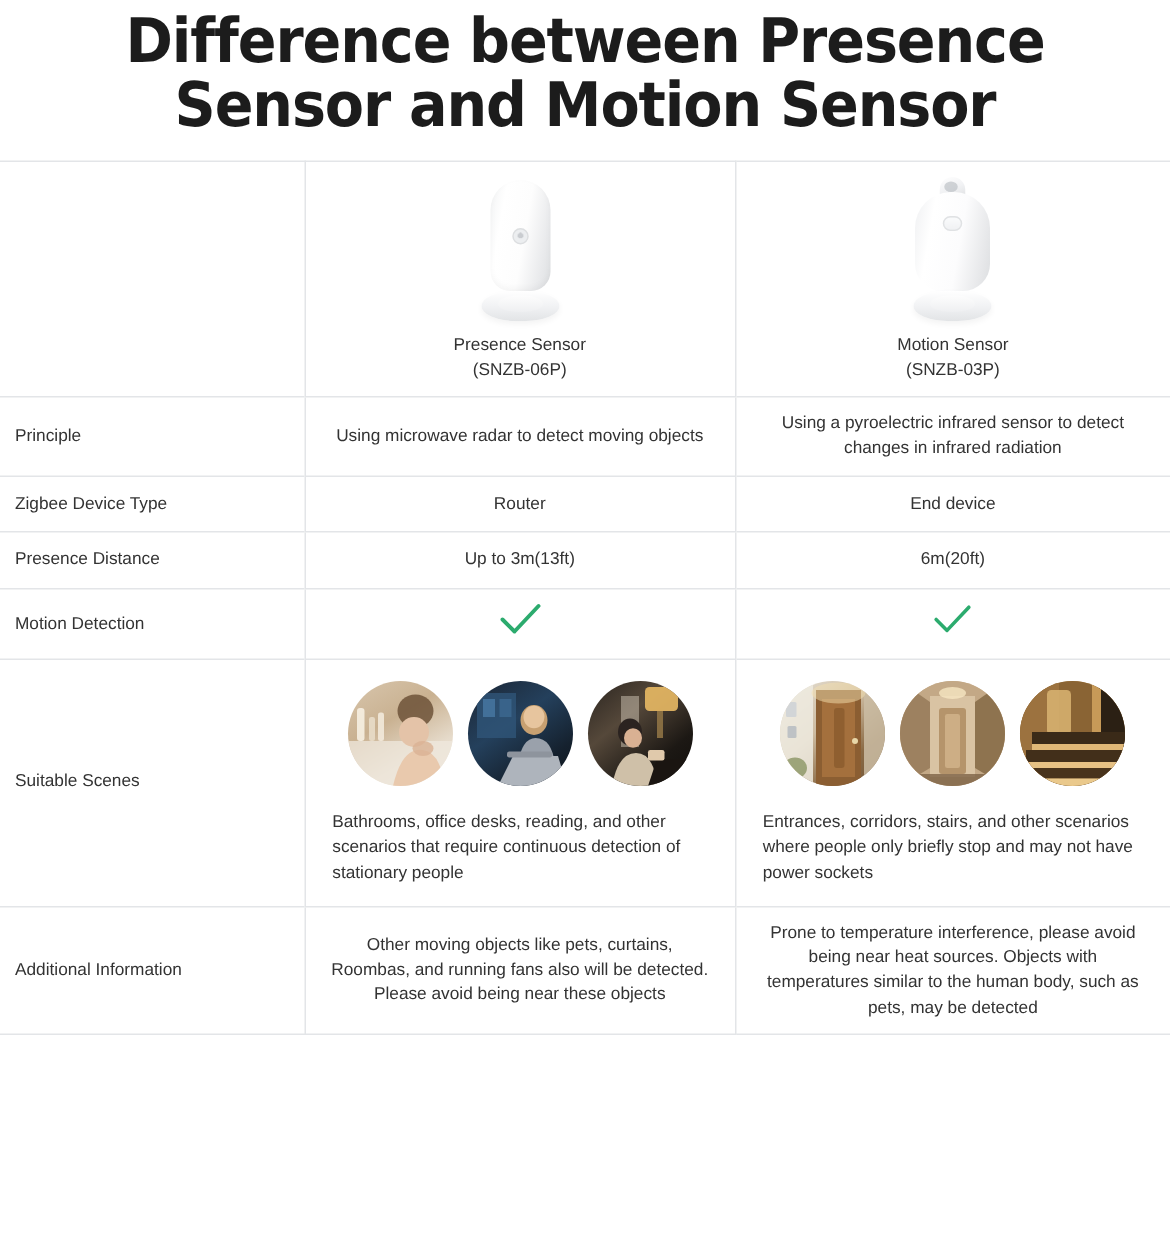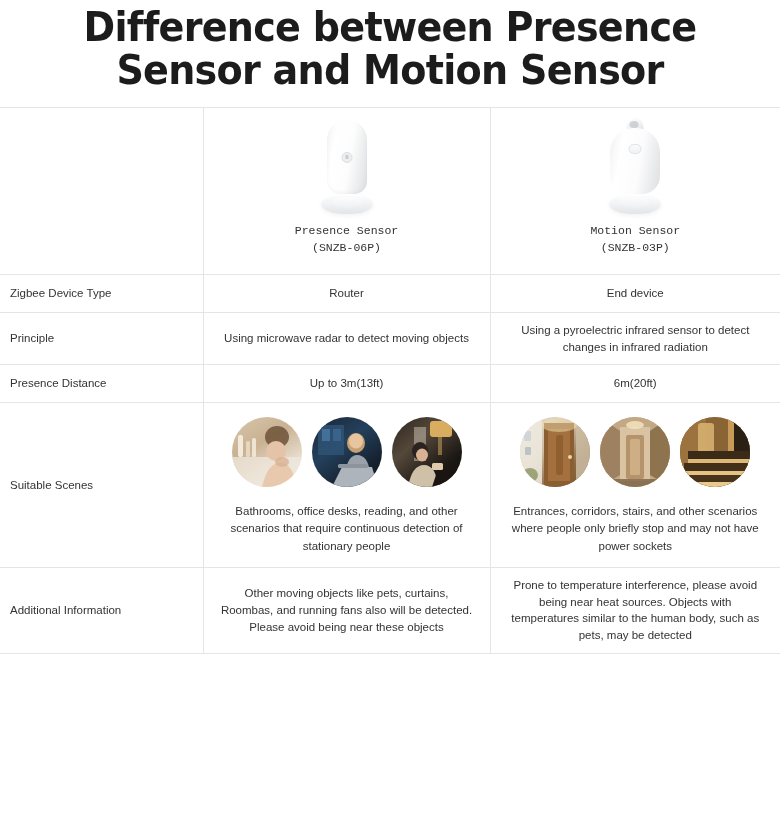--- a/index.html
+++ b/index.html
@@ -65,25 +65,24 @@
   .cell-val {
     padding: 9px 16px;
     text-align: center;
   }
 
   
   .hrow td { border-top: 1px solid #e3e5e8; }
   .hrow td.cell-label { border-right: 1px solid #e3e5e8; }
 
   .prodcell {
-    padding: 8px 10px 18px;
+    padding: 8px 10px 8px;
     text-align: center;
     height: 142px;
     vertical-align: bottom;
-    font-family: Liberation Mono, monospace;
   }
 
   .prodwrap {
     display: flex;
     flex-direction: column;
     align-items: center;
     justify-content: flex-end;
     height: 100%;
   }
 
@@ -184,21 +183,21 @@
     height: 10px;
     border-radius: 6px;
     border: 1px solid #e0e2e4;
     background: linear-gradient(180deg,#fafbfc,#f0f1f3);
   }
 
   
   .check { display: inline-block; line-height: 0; }
 
   
-  .scenes-cell { padding: 14px 12px 12px; text-align: center; vertical-align: top; }
+  .scenes-cell { padding: 14px 12px 12px; text-align: left; vertical-align: top; }
   .scene-strip {
     display: flex;
     justify-content: center;
     gap: 10px;
     margin-bottom: 16px;
   }
   .scene {
     width: 70px;
     height: 70px;
     border-radius: 50%;
@@ -266,38 +265,55 @@
             </div>
             <div class="prodname">
               <span>Motion Sensor</span><br>
               <span>(SNZB-03P)</span>
             </div>
           </div>
         </td>
       </tr>
 
       <tr>
+        <td class="cell-label">Principle</td>
+        <td class="cell-val">Using microwave radar to detect moving objects</td>
+        <td class="cell-val">Using a pyroelectric infrared sensor to detect changes in infrared radiation</td>
+      </tr>
+
+      <tr>
         <td class="cell-label">Zigbee Device Type</td>
         <td class="cell-val">Router</td>
         <td class="cell-val">End device</td>
-      </tr>
-
-      <tr>
-        <td class="cell-label">Principle</td>
-        <td class="cell-val">Using microwave radar to detect moving objects</td>
-        <td class="cell-val">Using a pyroelectric infrared sensor to detect changes in infrared radiation</td>
       </tr>
 
 
       <tr>
         <td class="cell-label">Presence Distance</td>
         <td class="cell-val">Up to 3m(13ft)</td>
         <td class="cell-val">6m(20ft)</td>
       </tr>
 
+      <tr>
+        <td class="cell-label">Motion Detection</td>
+        <td class="cell-val">
+          <span class="check">
+            <svg width="28" height="22" viewBox="0 0 28 22" aria-hidden="true">
+              <path d="M2 11 L10 19 L26 2" fill="none" stroke="#2cab6e" stroke-width="2.6" stroke-linecap="round" stroke-linejoin="round"></path>
+            </svg>
+          </span>
+        </td>
+        <td class="cell-val">
+          <span class="check">
+            <svg width="26" height="20" viewBox="0 0 28 22" aria-hidden="true">
+              <path d="M2 11 L10 19 L26 2" fill="none" stroke="#2cab6e" stroke-width="2.6" stroke-linecap="round" stroke-linejoin="round"></path>
+            </svg>
+          </span>
+        </td>
+      </tr>
 
 
 
       <tr class="scenes-row">
         <td class="cell-label">Suitable Scenes</td>
 
         <td class="scenes-cell">
           <div class="scene-strip">
             <div class="scene bath">
               <svg width="70" height="70" viewBox="0 0 70 70" aria-hidden="true">

